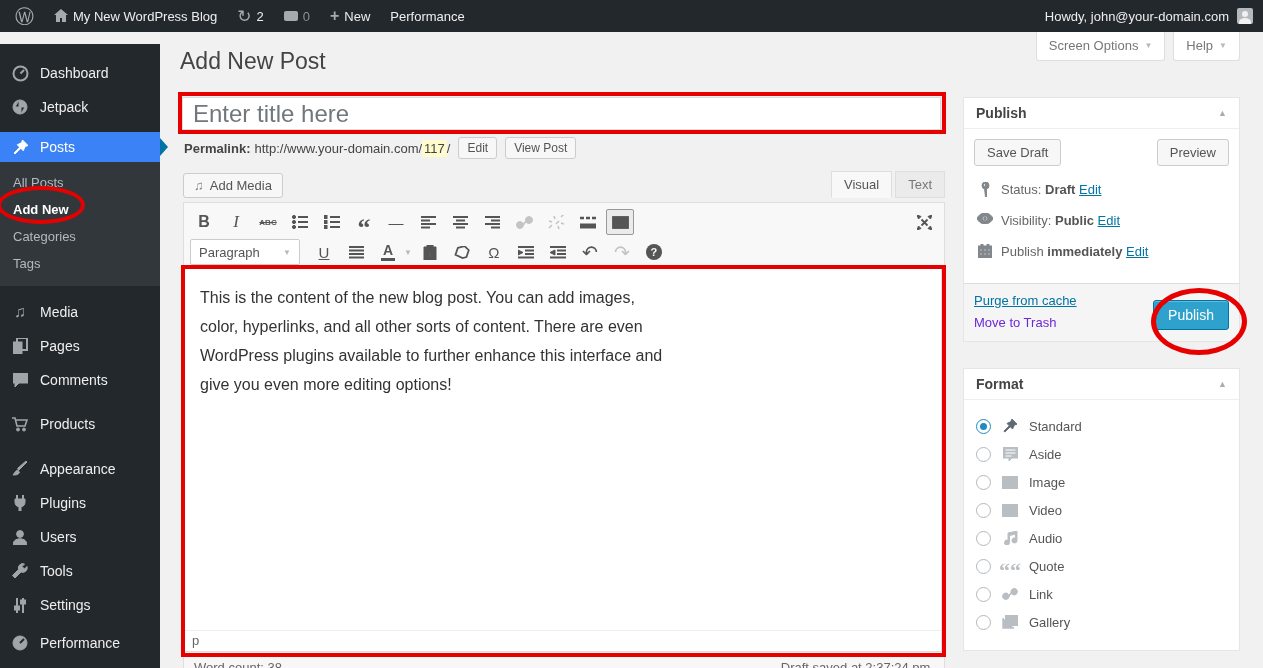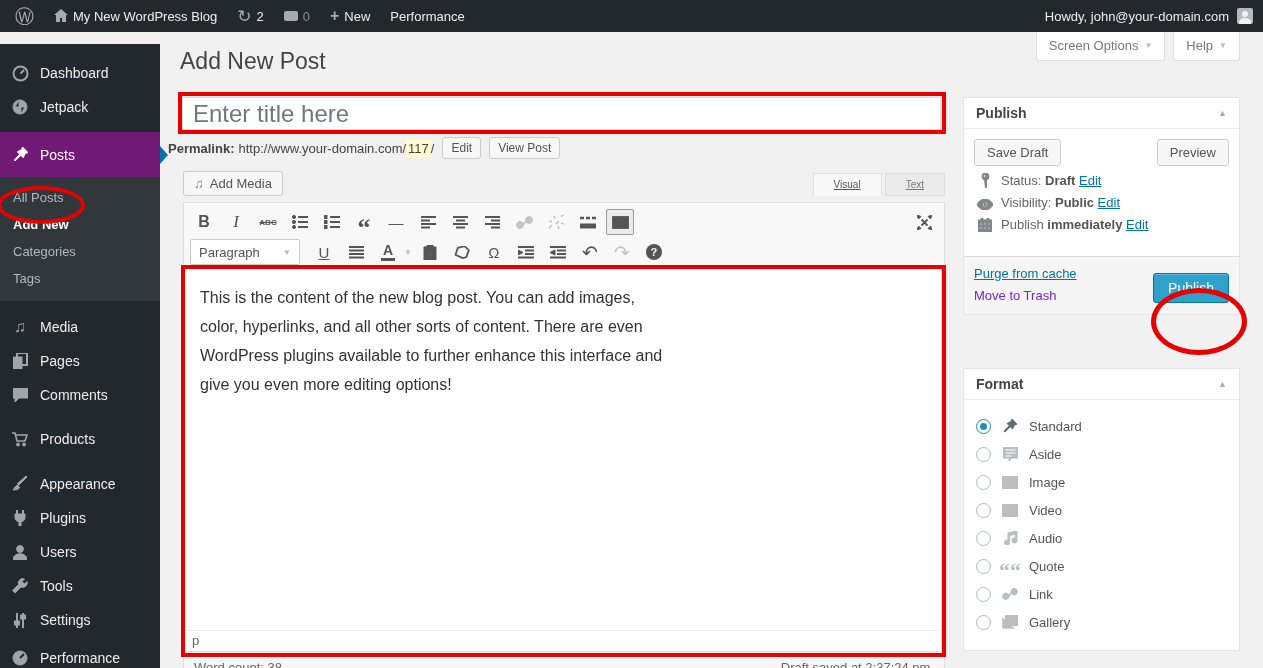--- a/index.html
+++ b/index.html
@@ -19,21 +19,21 @@
   .ab-right { margin-left:auto; display:flex; align-items:center; gap:8px; padding-right:10px; }
   .avatar { width:16px; height:16px; background:#b4b9be; border-radius:2px; position:relative; overflow:hidden; }
   .avatar:before { content:""; position:absolute; left:5px; top:3px; width:6px; height:6px; border-radius:50%; background:#f1f1f1; }
   .avatar:after { content:""; position:absolute; left:2px; top:10px; width:12px; height:8px; border-radius:50% 50% 0 0; background:#f1f1f1; }
 
   
   .sidebar { position:absolute; left:0; top:44px; width:160px; height:636px; background:#23282d; color:#eee; z-index:5; padding-top:12px; }
   .menu-item { height:34px; display:flex; align-items:center; gap:10px; padding-left:10px; font-size:14px; color:#eee; cursor:pointer; }
   .menu-item .mi-icon { width:20px; text-align:center; color:#a0a5aa; font-size:15px; display:flex; justify-content:center; align-items:center; }
   .menu-item svg { fill:#a0a5aa; stroke:#a0a5aa; }
-  .menu-posts { height:45px; margin-top:8px; background:#701a75; color:#fff; position:relative; }
+  .menu-posts { height:30px; margin-top:8px; background:#3b82f6; color:#fff; position:relative; }
   .menu-posts .mi-icon, .menu-posts svg { color:#fff; fill:#fff; stroke:#fff; }
   .menu-posts:after { content:""; position:absolute; right:-8px; top:50%; margin-top:-9px; border:9px solid transparent; border-left:8px solid #0074a2; border-right:0; }
   .submenu { background:#32373c; padding:7px 0 9px; }
   .submenu-item { height:27px; line-height:27px; padding-left:13px; font-size:13px; color:#b4b9be; cursor:pointer; }
   .submenu-item.current { color:#fff; font-weight:bold; }
   .menu-gap1 { height:10px; } .menu-gap2 { height:11px; }
   .woo-badge { background:#a0a5aa; color:#23282d; font-size:7px; font-weight:bold; border-radius:3px; padding:2px 2px; }
 
   
   .main { position:absolute; left:160px; top:32px; width:1103px; height:636px; background:#f1f1f1; }
@@ -41,29 +41,29 @@
 
   .screen-tabs { position:absolute; top:0; right:23px; display:flex; gap:8px; z-index:6; }
   .screen-tab { background:#fff; border:1px solid #dedede; border-top:none; border-radius:0 0 3px 3px; color:#777;
     font-size:13px; padding:6px 12px 7px; display:flex; gap:6px; align-items:center; cursor:pointer; }
   .tri-down { font-size:8px; color:#b4b9be; } .tri-up { font-size:9px; color:#a8adb2; }
 
   .title-input { position:absolute; left:22px; top:65px; width:759px; height:33px; border:1px solid #ddd; background:#fff;
     font-size:24px; padding:2px 10px; color:#333; font-family:inherit; }
   .title-input::placeholder { color:#72777c; opacity:1; }
 
-  .permalink-row { position:absolute; left:8px; top:105px; display:flex; align-items:center; gap:4px; font-size:13px; color:#444; }
+  .permalink-row { position:absolute; left:24px; top:105px; display:flex; align-items:center; gap:4px; font-size:13px; color:#444; }
   .permalink-label { font-weight:bold; }
   .slug-hl { background:#fffbcc; padding:1px 2px; }
   .btn-small { background:#f7f7f7; border:1px solid #ccc; border-radius:3px; color:#555; font-size:12px; padding:3px 8px; cursor:pointer; margin-left:4px; font-family:inherit; }
 
   .media-row { position:absolute; left:23px; top:139px; width:762px; display:flex; align-items:flex-end; }
   .btn-add-media { background:#f7f7f7; border:1px solid #ccc; border-radius:3px; color:#555; font-size:13px; padding:4px 10px; display:flex; gap:6px; align-items:center; cursor:pointer; }
   .editor-tabs { margin-left:auto; display:flex; }
-  .etab { font-size:10px; color:#555; padding:5px 20px; border:1px solid #dedede; cursor:pointer;text-decoration:underline; }
+  .etab { font-size:13px; color:#555; padding:5px 12px; border:1px solid #dedede; cursor:pointer; }
   .etab.active { background:#f8f8f8; border-bottom-color:#f8f8f8; position:relative; z-index:2; }
   .etab.inactive { background:#ebebeb; margin-left:3px; color:#777; }
 
   .toolbar { position:absolute; left:23px; top:170px; width:762px; background:#f8f8f8; border:1px solid #dedede; padding:4px 6px 3px; }
   .tb-row { display:flex; align-items:center; gap:4px; height:30px; }
   .tb-btn { width:28px; height:26px; display:flex; align-items:center; justify-content:center; color:#555; cursor:pointer; border:1px solid transparent; border-radius:2px; font-size:15px; }
   .tb-btn svg { stroke:#555; fill:#555; }
   .tb-btn.disabled, .tb-btn.disabled svg { color:#c3c4c6; stroke:#c3c4c6; fill:#c3c4c6; }
   .tb-btn.pressed { border-color:#999; background:#ebebeb; }
   .tb-bold { font-weight:bold; font-size:16px; }
@@ -84,21 +84,21 @@
     display:flex; justify-content:space-between; font-size:13px; color:#666; padding:4px 10px 0; }
 
   
   .panel { position:absolute; left:803px; width:277px; background:#fff; border:1px solid #e5e5e5; }
   .panel-header { height:31px; display:flex; align-items:center; justify-content:space-between; padding:0 12px; border-bottom:1px solid #eee; }
   .panel-title { font-size:14px; font-weight:bold; color:#444; }
   .publish-panel { top:65px; }
   .pp-body { padding:10px; }
   .pp-buttons { display:flex; justify-content:space-between; }
   .btn-secondary { background:#f7f7f7; border:1px solid #ccc; border-radius:3px; color:#555; font-size:13px; padding:5px 12px; cursor:pointer; font-family:inherit; }
-  .pp-row { display:flex; align-items:flex-end; gap:8px; margin-top:7px; font-size:13px; color:#666; padding-left:3px; }
+  .pp-row { display:flex; align-items:flex-start; gap:8px; margin-top:16px; font-size:13px; color:#666; padding-left:3px; }
   .pp-row .pp-icon { width:16px; display:flex; justify-content:center; }
   .pp-row svg { stroke:#82878c; fill:#82878c; }
   .pp-bold { font-weight:bold; color:#555; }
   a.edit-link { color:#0074a2; text-decoration:underline; cursor:pointer; }
   .pp-footer { margin-top:14px; background:#f5f5f5; border-top:1px solid #ddd; padding:9px 10px 12px; position:relative; height:58px; }
   .link-purge { display:block; color:#0074a2; text-decoration:underline; font-size:13px; cursor:pointer; }
   .link-trash { display:block; color:#6d28d9; font-size:13px; margin-top:7px; cursor:pointer; }
   .btn-publish { position:absolute; right:10px; top:16px; background:#2ea2cc; border:1px solid #0074a2; border-radius:3px;
     color:#fff; font-size:14px; padding:6px 14px; cursor:pointer; box-shadow:inset 0 1px 0 rgba(255,255,255,.25); font-family:inherit; }
 

